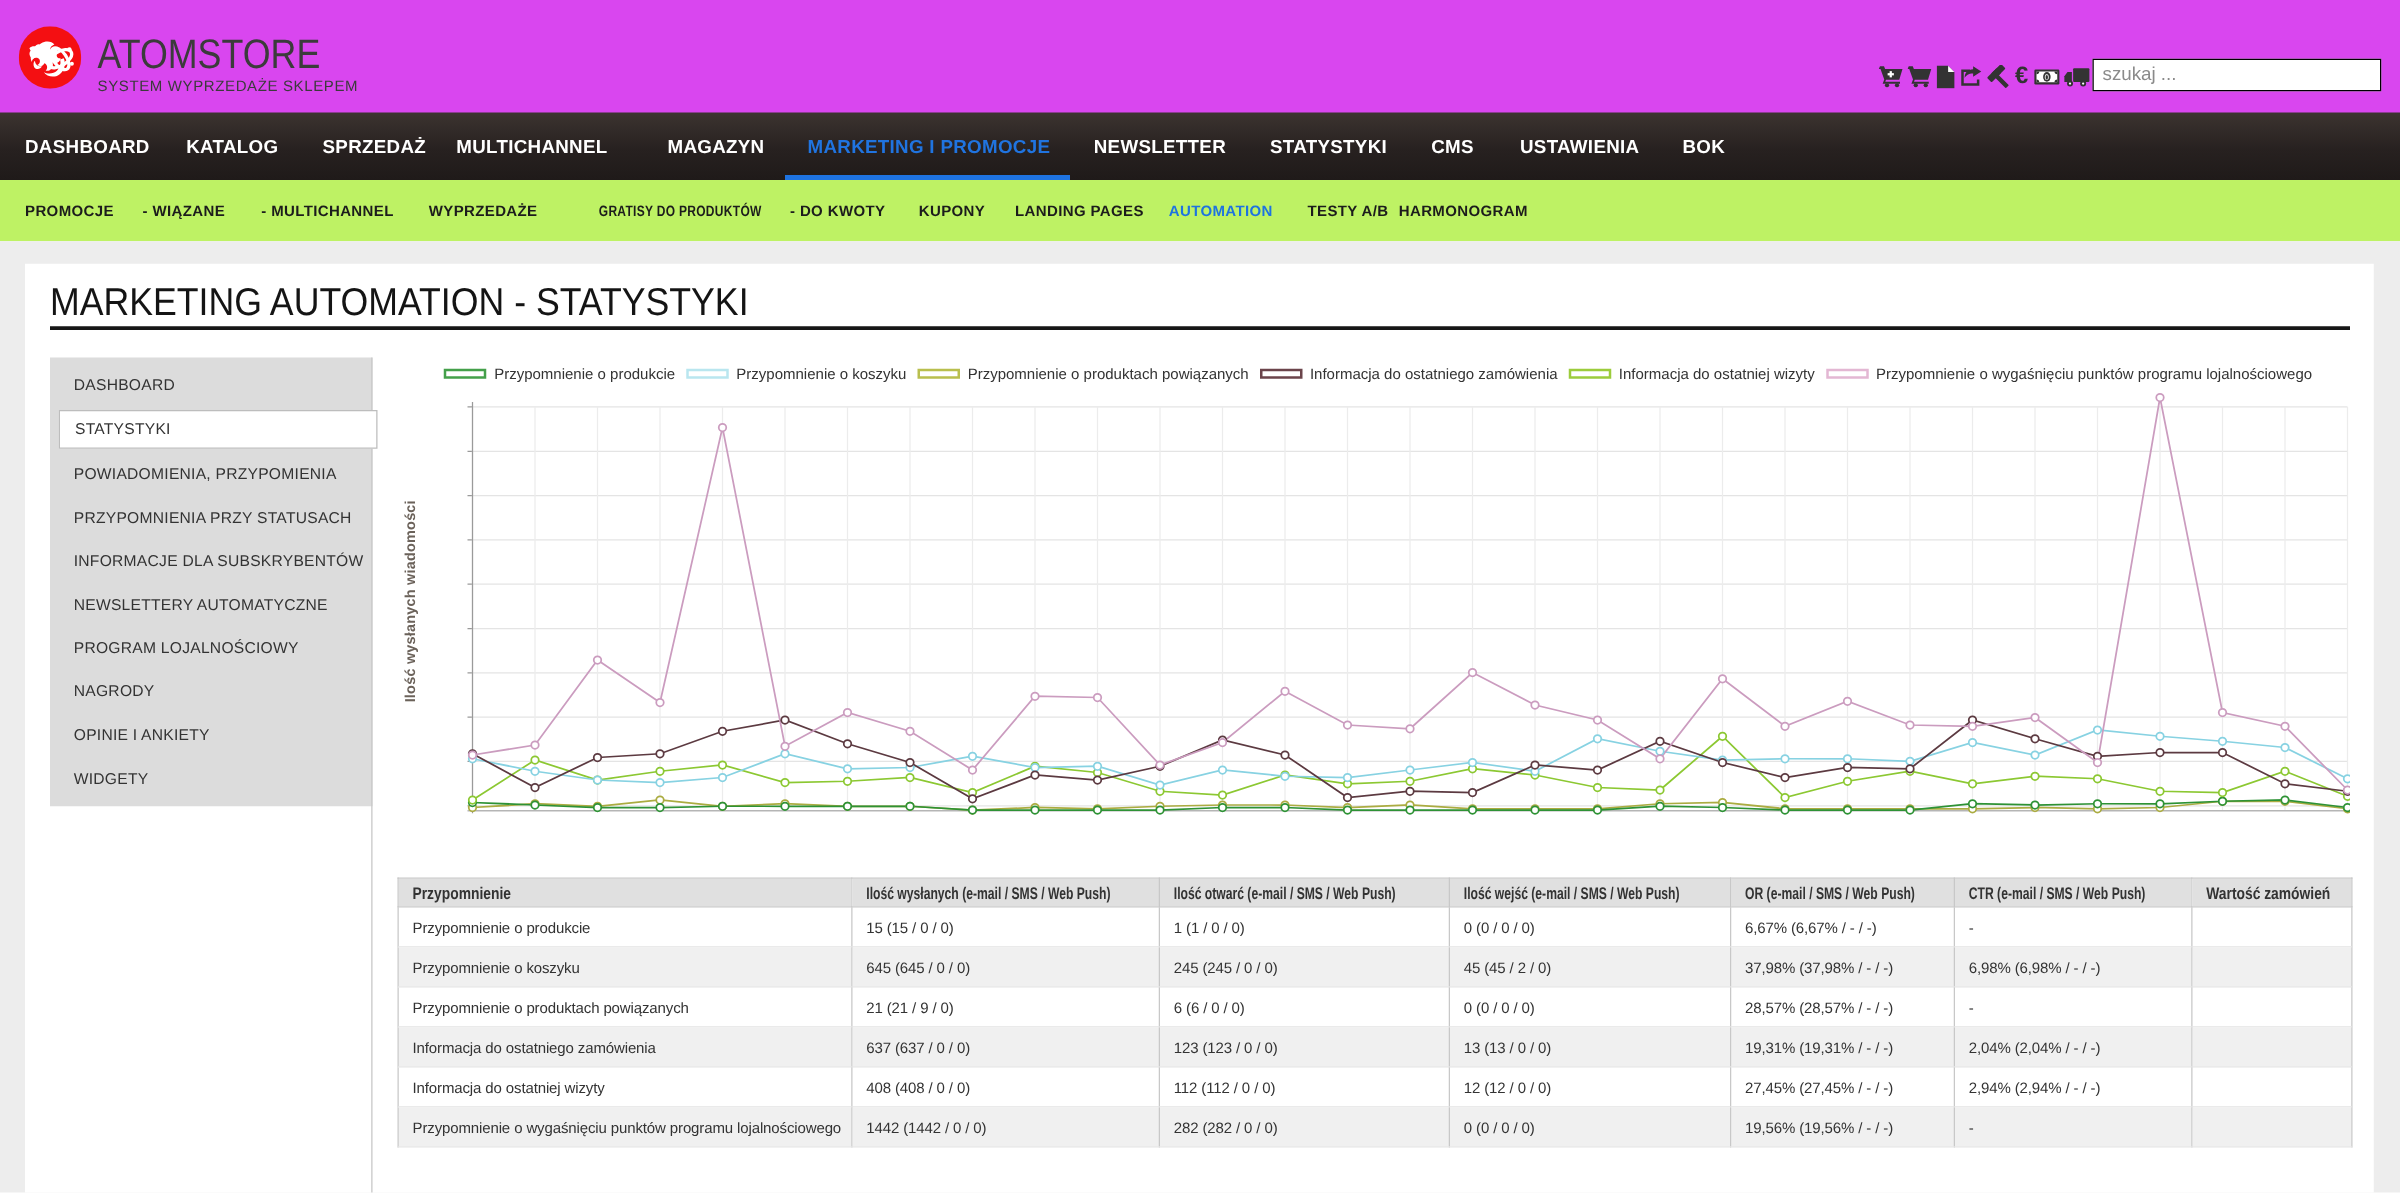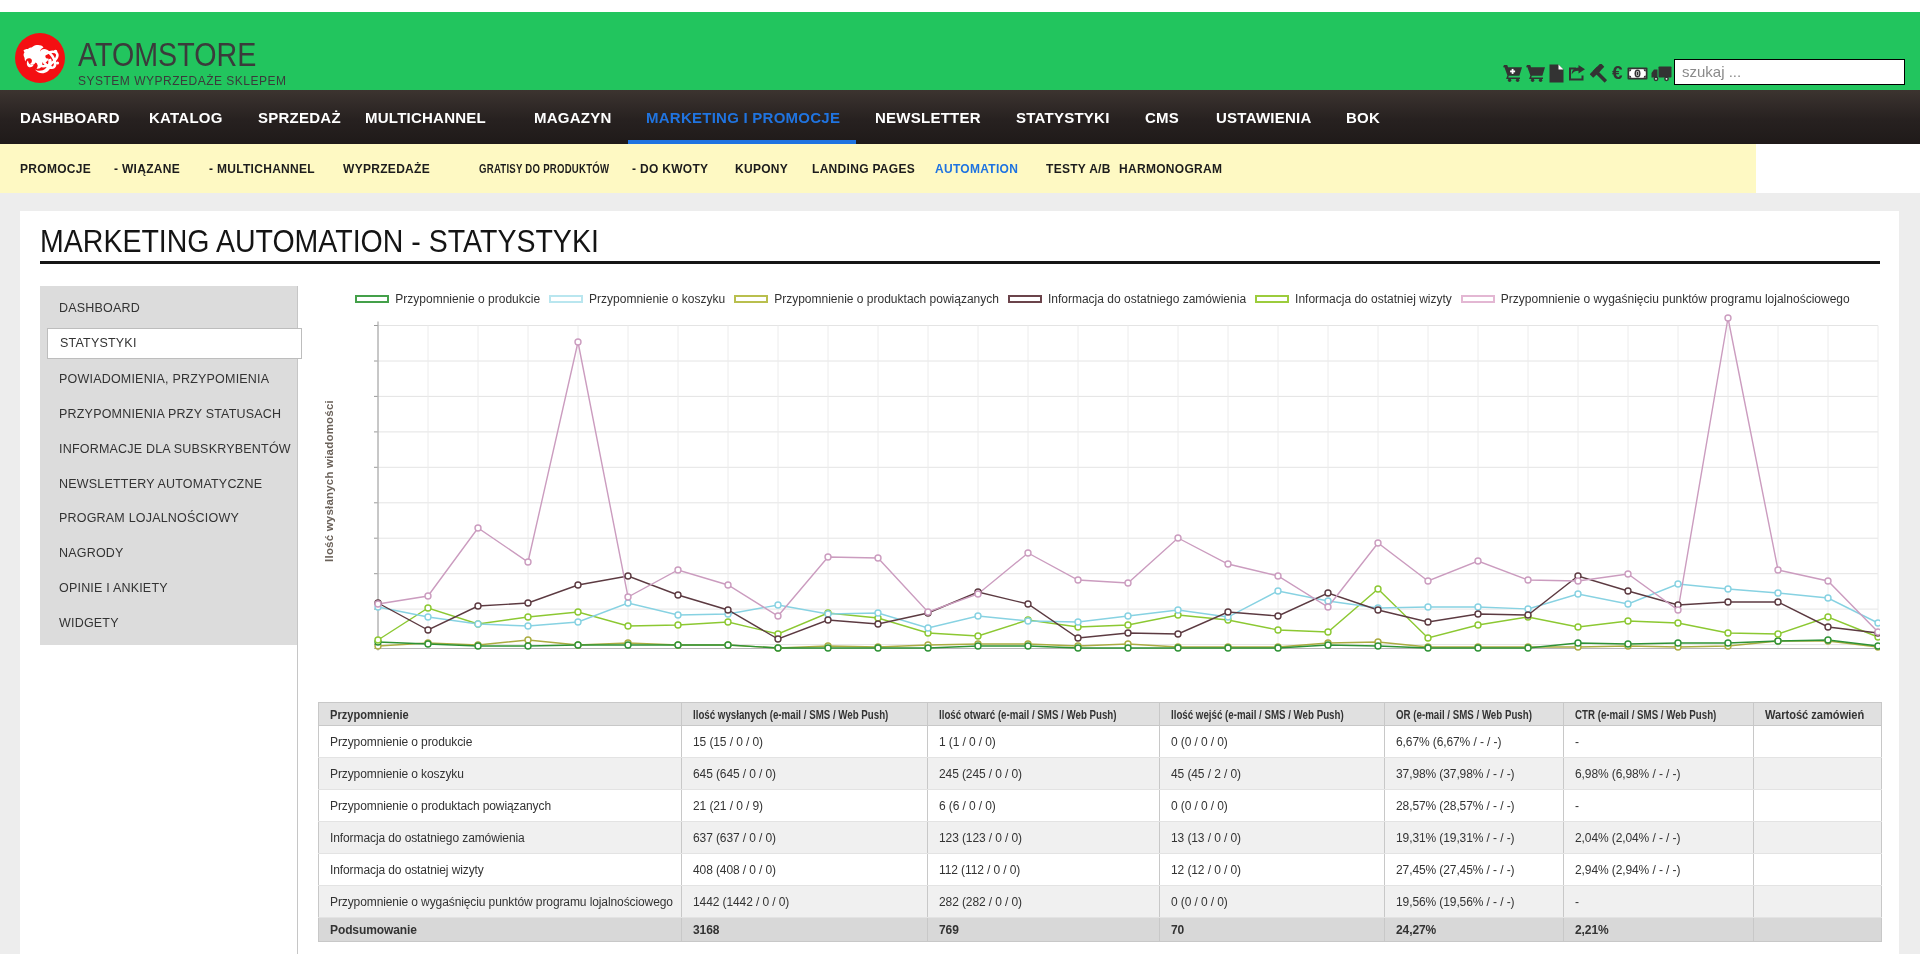--- a/index.html
+++ b/index.html
@@ -1,32 +1,32 @@
 <!DOCTYPE html>
 <html lang="pl"><head>
 <meta charset="utf-8">
 <title>Marketing Automation - Statystyki</title>
 <style>
 *{margin:0;padding:0;box-sizing:border-box}
 html,body{width:1920px;height:954px;font-family:"Liberation Sans",sans-serif;background:#fff;overflow:hidden}
 
-#hdr{position:absolute;left:0;top:12px;width:1920px;height:104px;background:#22c55e}
+#hdr{position:absolute;left:0;top:0;width:1920px;height:104px;background:#d946ef}
 #logo{position:absolute;left:15px;top:21px;width:50px;height:50px}
 #lgname{position:absolute;left:78px;top:24px;font-size:33px;color:#3b3b3b;letter-spacing:0;font-weight:400;transform:scaleX(0.868);transform-origin:0 0}
 #lgsub{position:absolute;left:78px;top:62px;font-size:12px;color:#3b3b3b;letter-spacing:0.5px;font-weight:400}
 #icons{position:absolute;left:1503px;top:51px;height:20px;display:flex;align-items:center;gap:3px}
 #icons svg{display:block}
 #search{position:absolute;left:1674px;top:47px;width:231px;height:26px;border:1px solid #000;background:#fff;font-size:15px;color:#8a8a8a;line-height:24px;padding-left:7px}
 
 #nav{position:absolute;left:0;top:90px;width:1920px;height:54px;background:linear-gradient(180deg,#3c3430 0%,#272120 55%,#1f1a19 100%)}
 #nav span{position:absolute;top:19px;font-size:15px;font-weight:700;color:#fff;letter-spacing:0.25px;white-space:nowrap}
 #nav span.act{color:#2074e0}
 #navul{position:absolute;left:628px;top:50px;width:228px;height:4px;background:#1e73e0}
 
-#subnav{position:absolute;left:0;top:144px;width:1756px;height:49px;background:#fef9c3}
+#subnav{position:absolute;left:0;top:144px;width:1920px;height:49px;background:#bef264}
 #subnav span{position:absolute;top:18px;font-size:12px;font-weight:700;color:#1c1c1c;letter-spacing:0.3px;white-space:nowrap}
 #subnav span.act{color:#1e73e0;}
 
 #pagebg{position:absolute;left:0;top:193px;width:1920px;height:761px;background:#ededed}
 #card{position:absolute;left:20px;top:211px;width:1879px;height:743px;background:#fff}
 #title{position:absolute;left:40px;top:224px;font-size:31px;font-weight:400;color:#141414;letter-spacing:0;transform:scaleX(0.92);transform-origin:0 0;white-space:nowrap}
 #titleline{position:absolute;left:40px;top:261px;width:1840px;height:3px;background:#161616}
 
 #menupanel{position:absolute;left:40px;top:286px;width:258px;height:359px;background:#dcdcdc}
 #menuline{position:absolute;left:297px;top:286px;width:1px;height:668px;background:#c6c6c6}
@@ -460,21 +460,21 @@
         <td class="c1">Przypomnienie o koszyku</td>
         <td>645 (645 / 0 / 0)</td>
         <td>245 (245 / 0 / 0)</td>
         <td>45 (45 / 2 / 0)</td>
         <td>37,98% (37,98% / - / -)</td>
         <td>6,98% (6,98% / - / -)</td>
         <td></td>
       </tr>
 <tr class="odd">
         <td class="c1">Przypomnienie o produktach powiązanych</td>
-        <td>21 (21 / 0 / 9)</td>
+        <td>21 (21 / 9 / 0)</td>
         <td>6 (6 / 0 / 0)</td>
         <td>0 (0 / 0 / 0)</td>
         <td>28,57% (28,57% / - / -)</td>
         <td>-</td>
         <td></td>
       </tr>
 <tr class="even">
         <td class="c1">Informacja do ostatniego zamówienia</td>
         <td>637 (637 / 0 / 0)</td>
         <td>123 (123 / 0 / 0)</td>
@@ -494,23 +494,14 @@
       </tr>
 <tr class="even">
         <td class="c1">Przypomnienie o wygaśnięciu punktów programu lojalnościowego</td>
         <td>1442 (1442 / 0 / 0)</td>
         <td>282 (282 / 0 / 0)</td>
         <td>0 (0 / 0 / 0)</td>
         <td>19,56% (19,56% / - / -)</td>
         <td>-</td>
         <td></td>
       </tr>
-<tr class="sum">
-        <td class="c1">Podsumowanie</td>
-        <td>3168</td>
-        <td>769</td>
-        <td>70</td>
-        <td>24,27%</td>
-        <td>2,21%</td>
-        <td></td>
-      </tr>
 </tbody>
   </table>
 
 </body></html>

